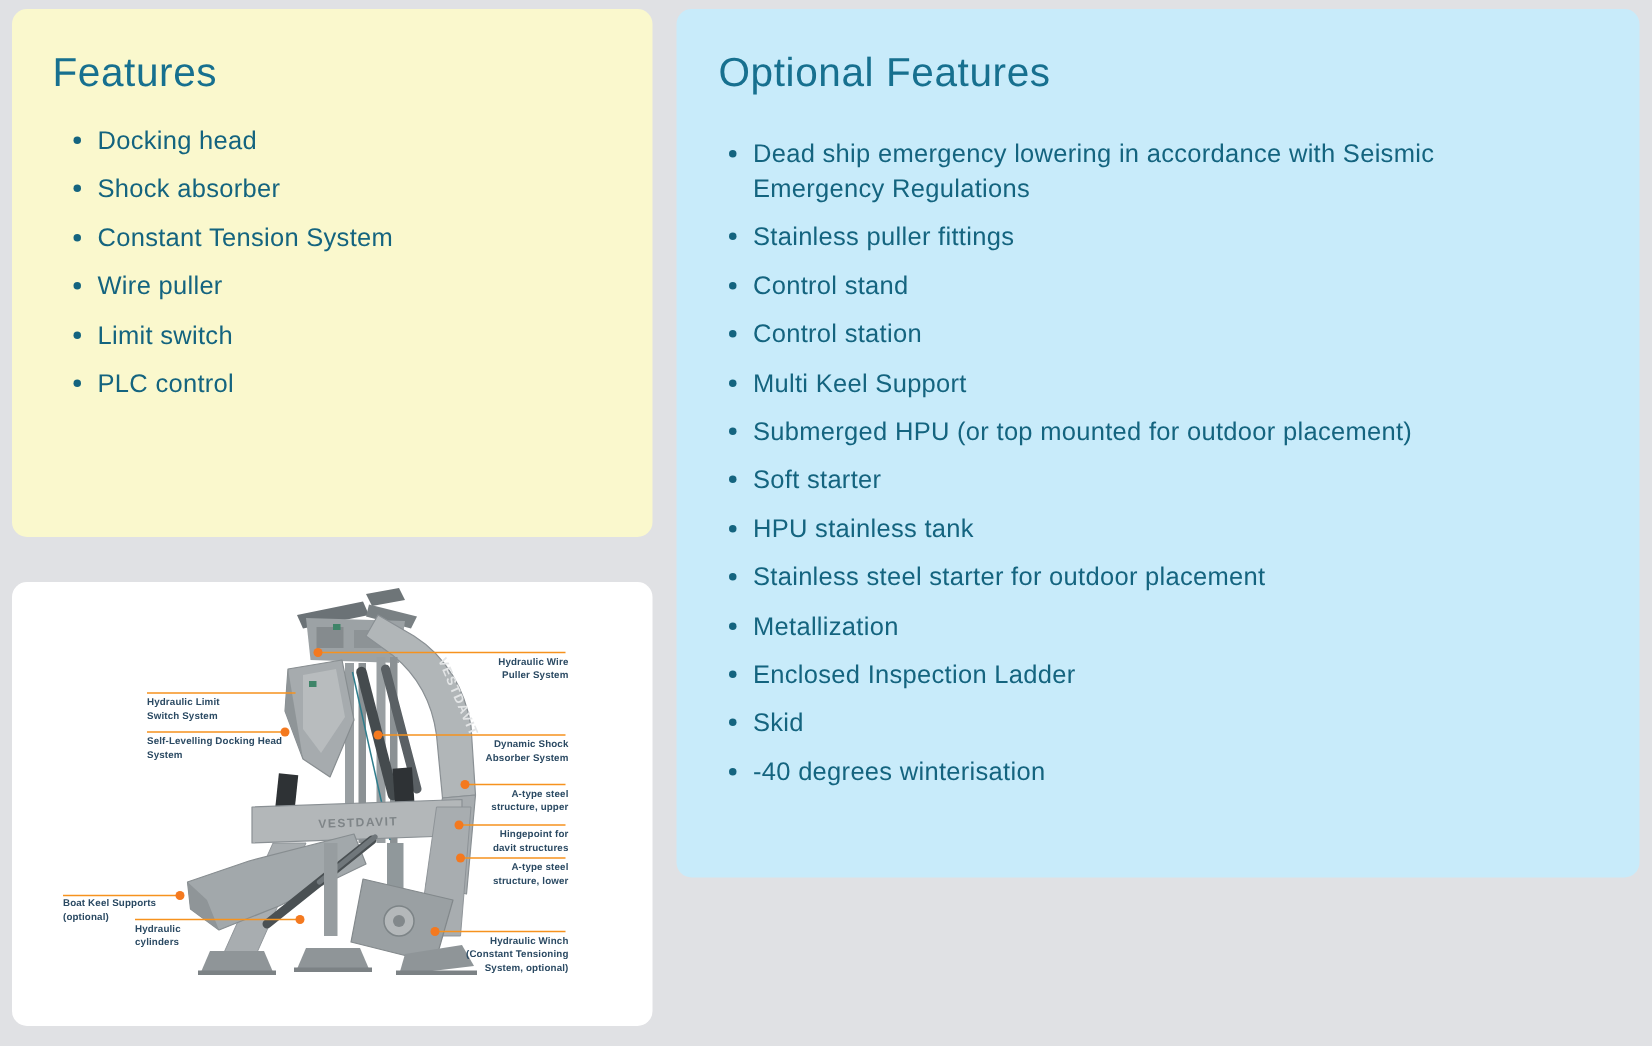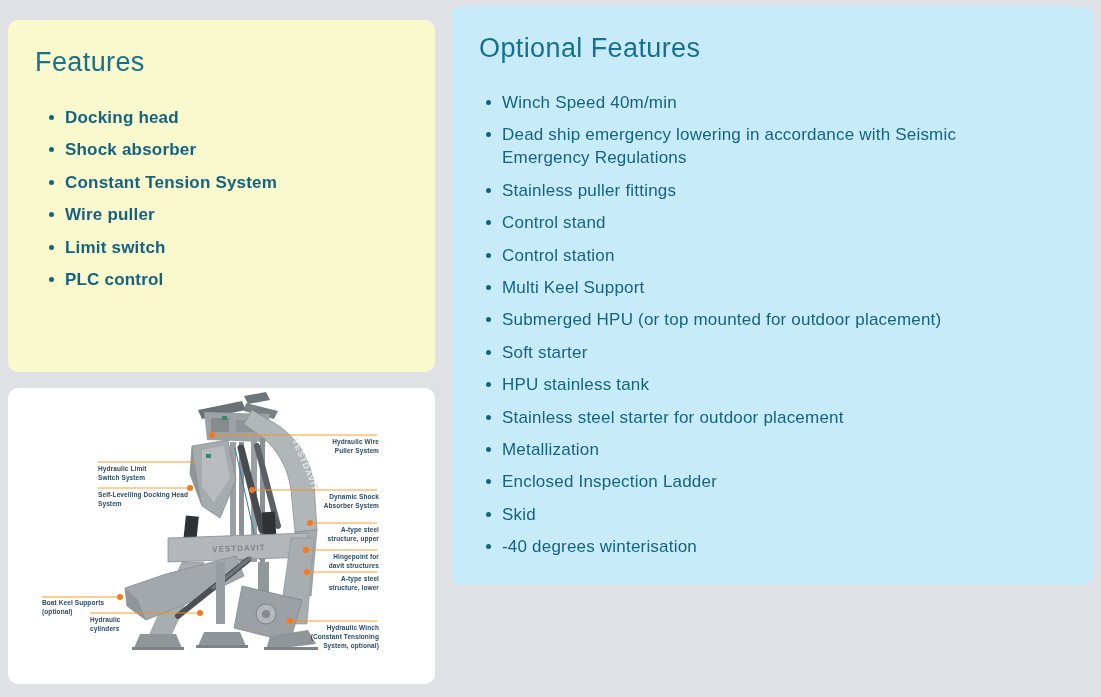--- a/index.html
+++ b/index.html
@@ -3,35 +3,35 @@
 <meta charset="utf-8">
 <style>
   html,body{margin:0;padding:0;}
   body{
     width:1101px;height:697px;position:relative;overflow:hidden;
     background:#e0e1e4;
     font-family:"Liberation Sans", sans-serif;
     -webkit-font-smoothing:antialiased;
   }
   .panel{position:absolute;border-radius:10px;}
-  .panel-features{left:8px;top:6px;width:427px;height:352px;background:#faf8cd;margin-top:14px;}
+  .panel-features{left:8px;top:6px;width:427px;height:352px;background:#faf8cd;}
   .panel-optional{left:451px;top:6px;width:642px;height:579px;background:#c8ebfa;}
   .panel-diagram{left:8px;top:388px;width:427px;height:296px;background:#ffffff;}
 
   .panel-title{
     position:absolute;left:27px;top:27px;
     font-size:27px;font-weight:400;letter-spacing:.4px;
     color:#17708f;
   }
   .panel-optional .panel-title{left:28px;}
 
   ul.feature-list{
     list-style:none;margin:0;padding:0;position:absolute;
   }
-  .panel-features ul.feature-list{left:40px;top:86px;right:16px;font-weight:bold;}
+  .panel-features ul.feature-list{left:40px;top:76px;right:16px;}
   .panel-optional ul.feature-list{left:34px;top:85px;right:20px;}
   ul.feature-list li{
     position:relative;padding-left:17px;margin:0 0 9.4px 0;
     font-size:17px;line-height:23px;letter-spacing:.2px;
     color:#14647f;
   }
   ul.feature-list li::before{
     content:"";position:absolute;left:1px;top:9px;
     width:5px;height:5px;border-radius:50%;background:#14647f;
   }
@@ -67,21 +67,20 @@
       <li><span class="li-text">Constant Tension System</span></li>
       <li><span class="li-text">Wire puller</span></li>
       <li><span class="li-text">Limit switch</span></li>
       <li><span class="li-text">PLC control</span></li>
   </ul>
 </div>
 
 <div class="panel panel-optional">
   <div class="panel-title">Optional Features</div>
   <ul class="feature-list">
-    <li><span class="li-text">Winch Speed 40m/min</span></li>
       <li><span class="li-text">Dead ship emergency lowering in accordance with Seismic
 Emergency Regulations</span></li>
       <li><span class="li-text">Stainless puller fittings</span></li>
       <li><span class="li-text">Control stand</span></li>
       <li><span class="li-text">Control station</span></li>
       <li><span class="li-text">Multi Keel Support</span></li>
       <li><span class="li-text">Submerged HPU (or top mounted for outdoor placement)</span></li>
       <li><span class="li-text">Soft starter</span></li>
       <li><span class="li-text">HPU stainless tank</span></li>
       <li><span class="li-text">Stainless steel starter for outdoor placement</span></li>

